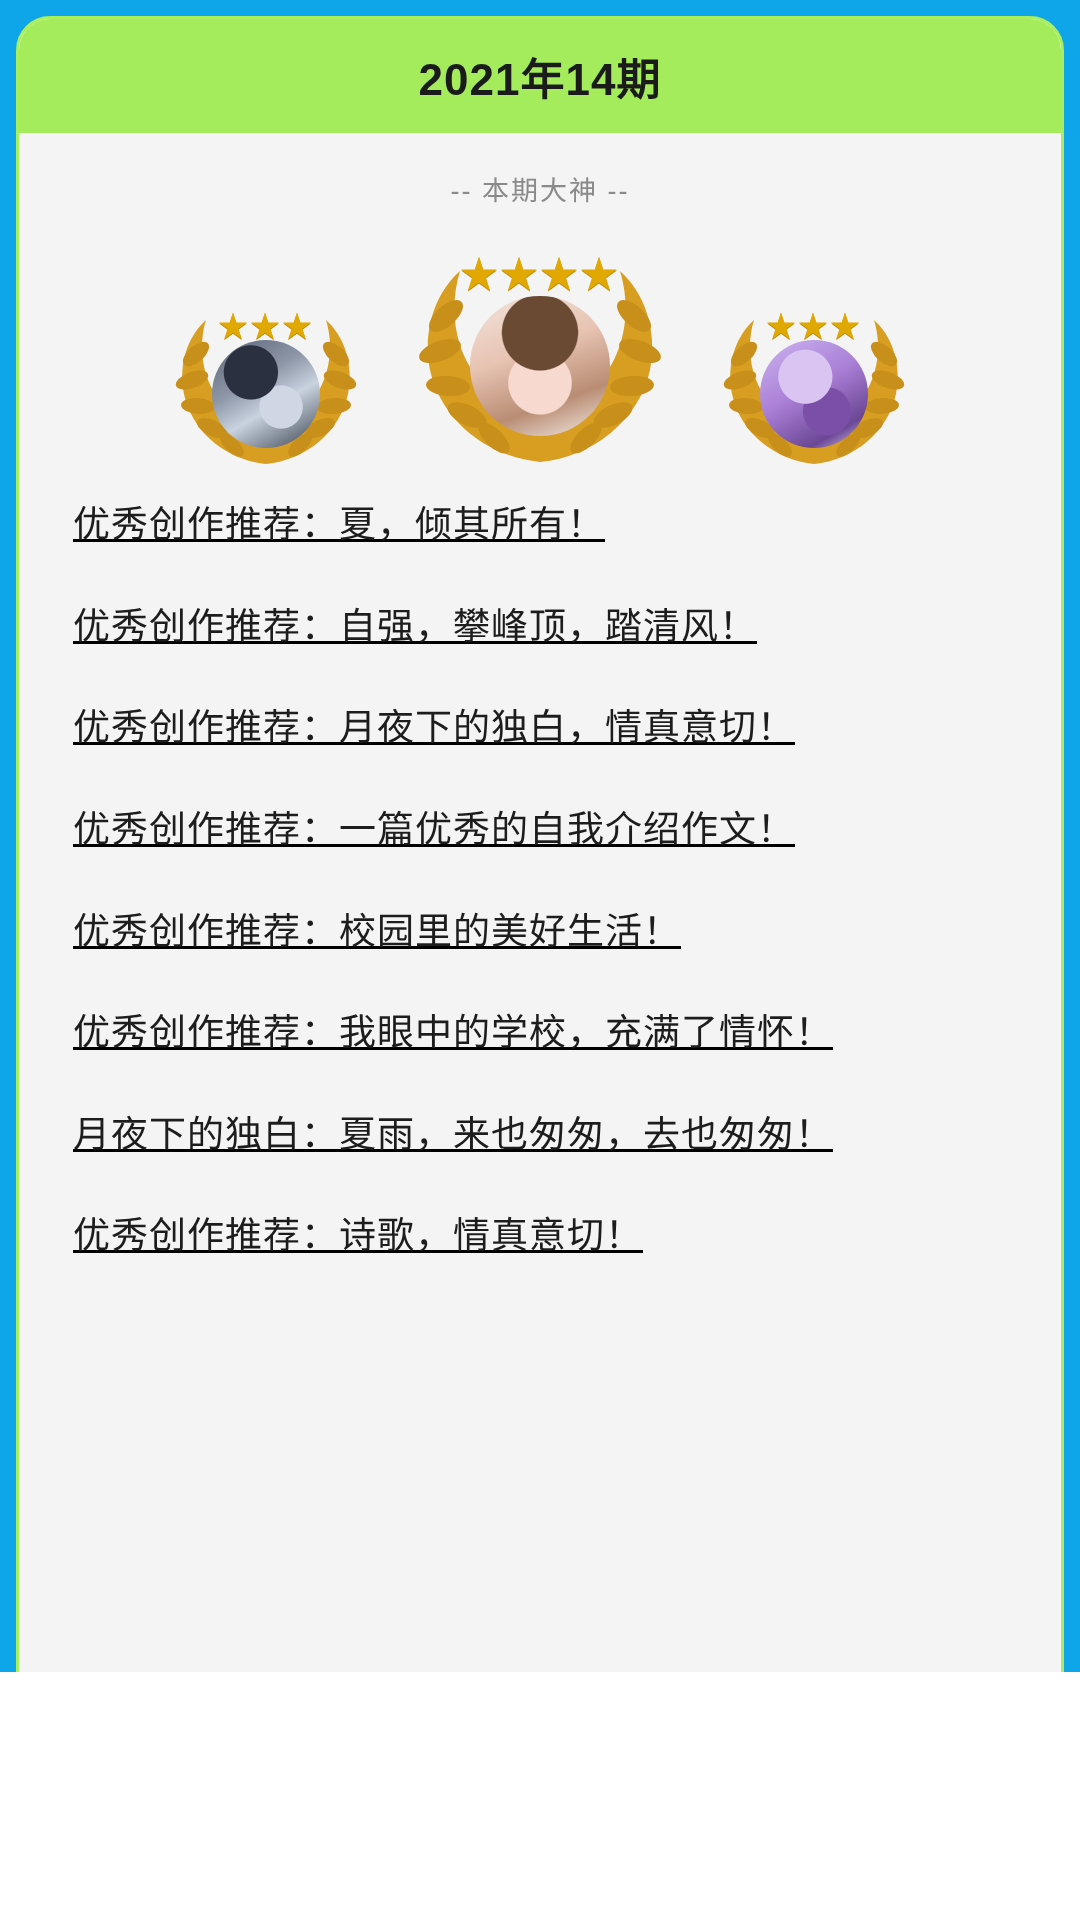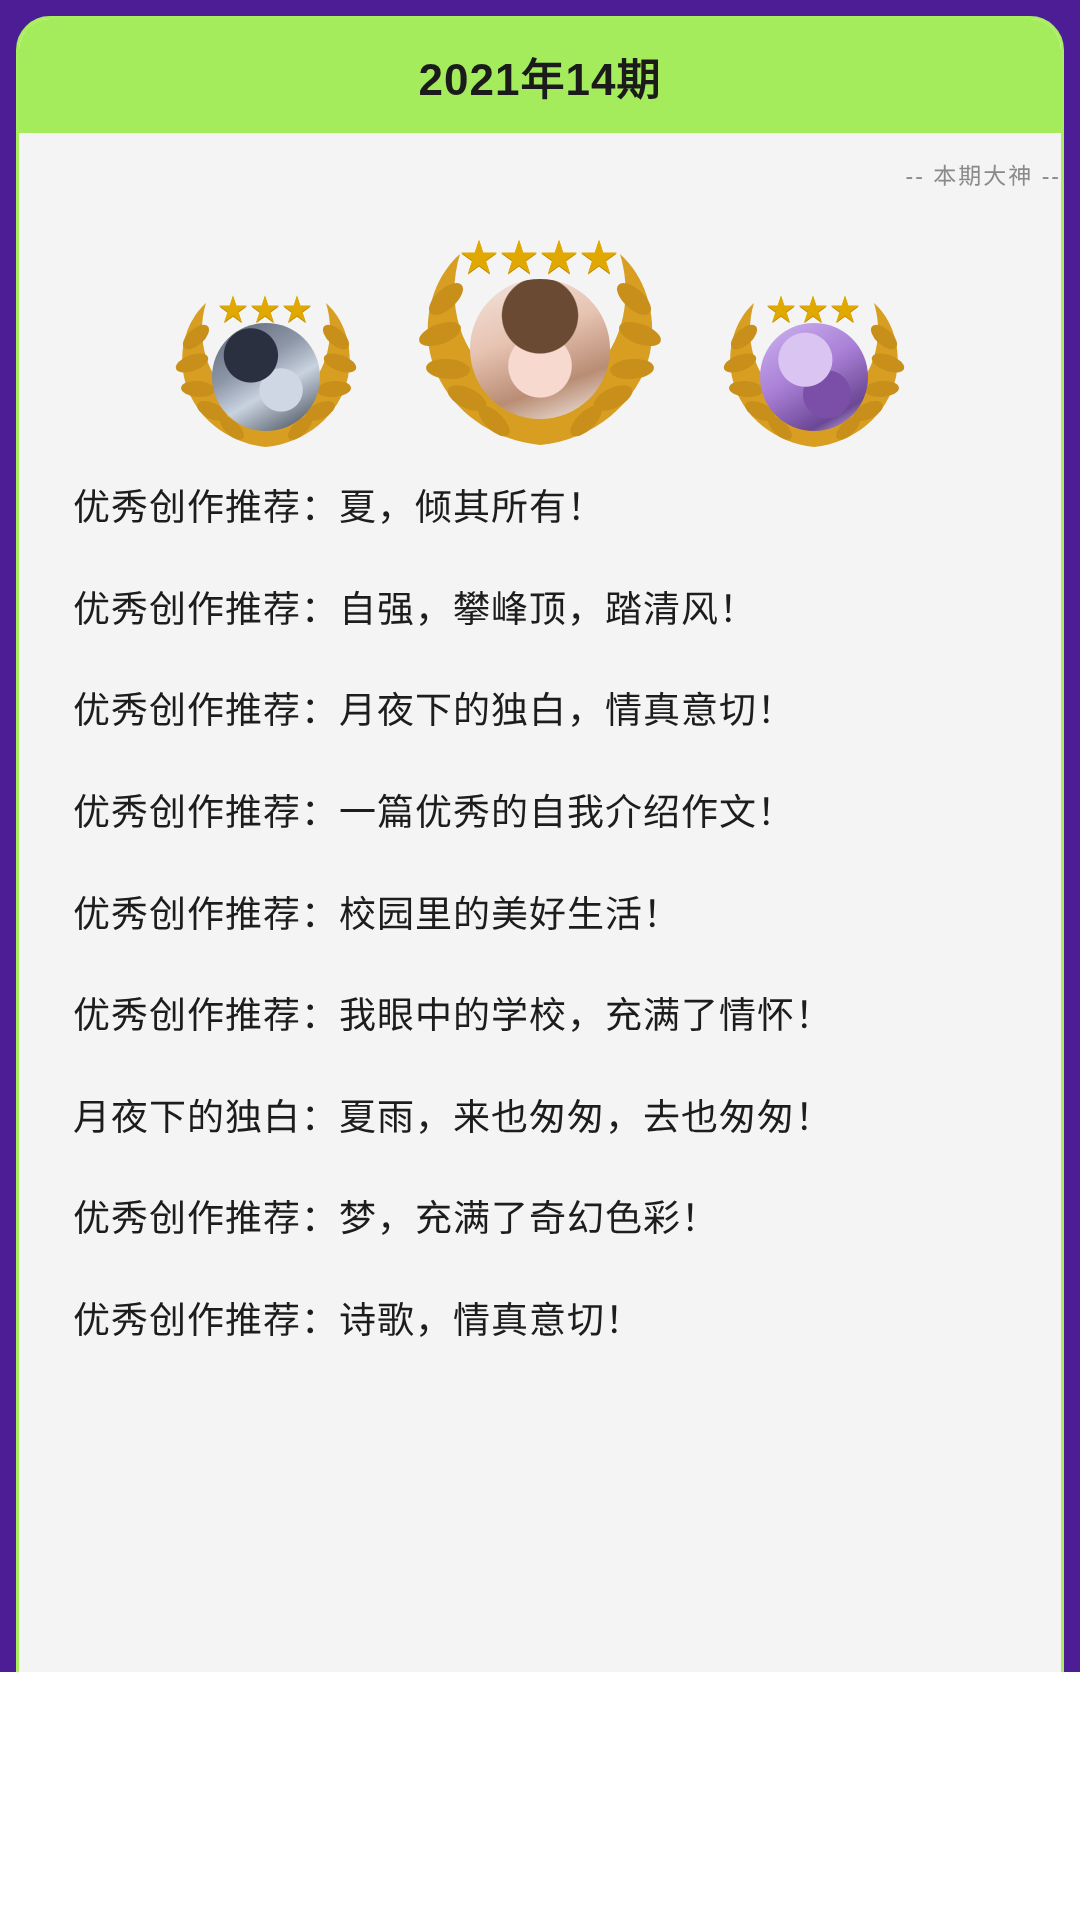--- a/index.html
+++ b/index.html
@@ -8,21 +8,21 @@
     background: #ffffff;
     width: 1080px;
     height: 1920px;
     font-family: "Liberation Sans", sans-serif;
   }
 
   #app {
     position: relative;
     width: 1080px;
     height: 1672px;
-    background: #4c1d95;
+    background: #0ea5e9;
     overflow: hidden;
   }
 
   
   .card {
     position: absolute;
     left: 16px;
     top: 16px;
     width: 1048px;
     height: 1896px;
@@ -52,24 +52,24 @@
   }
 
   .body {
     background: #f4f4f4;
     padding: 0;
     height: calc(100% - 114px);
     overflow: hidden;
   }
 
   .subtitle {
-    text-align: right;
+    text-align: center;
     color: #8a8a8a;
-    font-size: 23px;
-    padding-top: 24px;
+    font-size: 27px;
+    padding-top: 36px;
     padding-bottom: 6px;
     letter-spacing: 2px;
   }
 
   
   .champions {
     display: flex;
     align-items: flex-end;
     justify-content: center;
     gap: 40px;
@@ -133,20 +133,21 @@
     letter-spacing: 2px;
     white-space: nowrap;
     text-shadow: 0 1px 0 #b98700;
   }
   .champ-side .stars { font-size: 30px; top: 0px; }
   .champ-center .stars { font-size: 38px; top: -6px; }
 
   
   .list {
     padding: 26px 54px 0 54px;
+    text-decoration: underline;
   }
 
   .rec-item {
     font-size: 37px;
     line-height: 1.45;
     color: #1d1d1d;
     margin-bottom: 48px;
     letter-spacing: 1px;
     word-break: break-all;
   }
@@ -245,19 +246,18 @@
       </div>
 
       <div class="list">
         <div class="rec-item">优秀创作推荐：夏，倾其所有！</div>
         <div class="rec-item">优秀创作推荐：自强，攀峰顶，踏清风！</div>
         <div class="rec-item">优秀创作推荐：月夜下的独白，情真意切！</div>
         <div class="rec-item">优秀创作推荐：一篇优秀的自我介绍作文！</div>
         <div class="rec-item">优秀创作推荐：校园里的美好生活！</div>
         <div class="rec-item">优秀创作推荐：我眼中的学校，充满了情怀！</div>
         <div class="rec-item">月夜下的独白：夏雨，来也匆匆，去也匆匆！</div>
-        <div class="rec-item">优秀创作推荐：梦，充满了奇幻色彩！</div>
         <div class="rec-item">优秀创作推荐：诗歌，情真意切！</div>
       </div>
 
     </div>
   </div>
 </div>
 
 </body></html>

